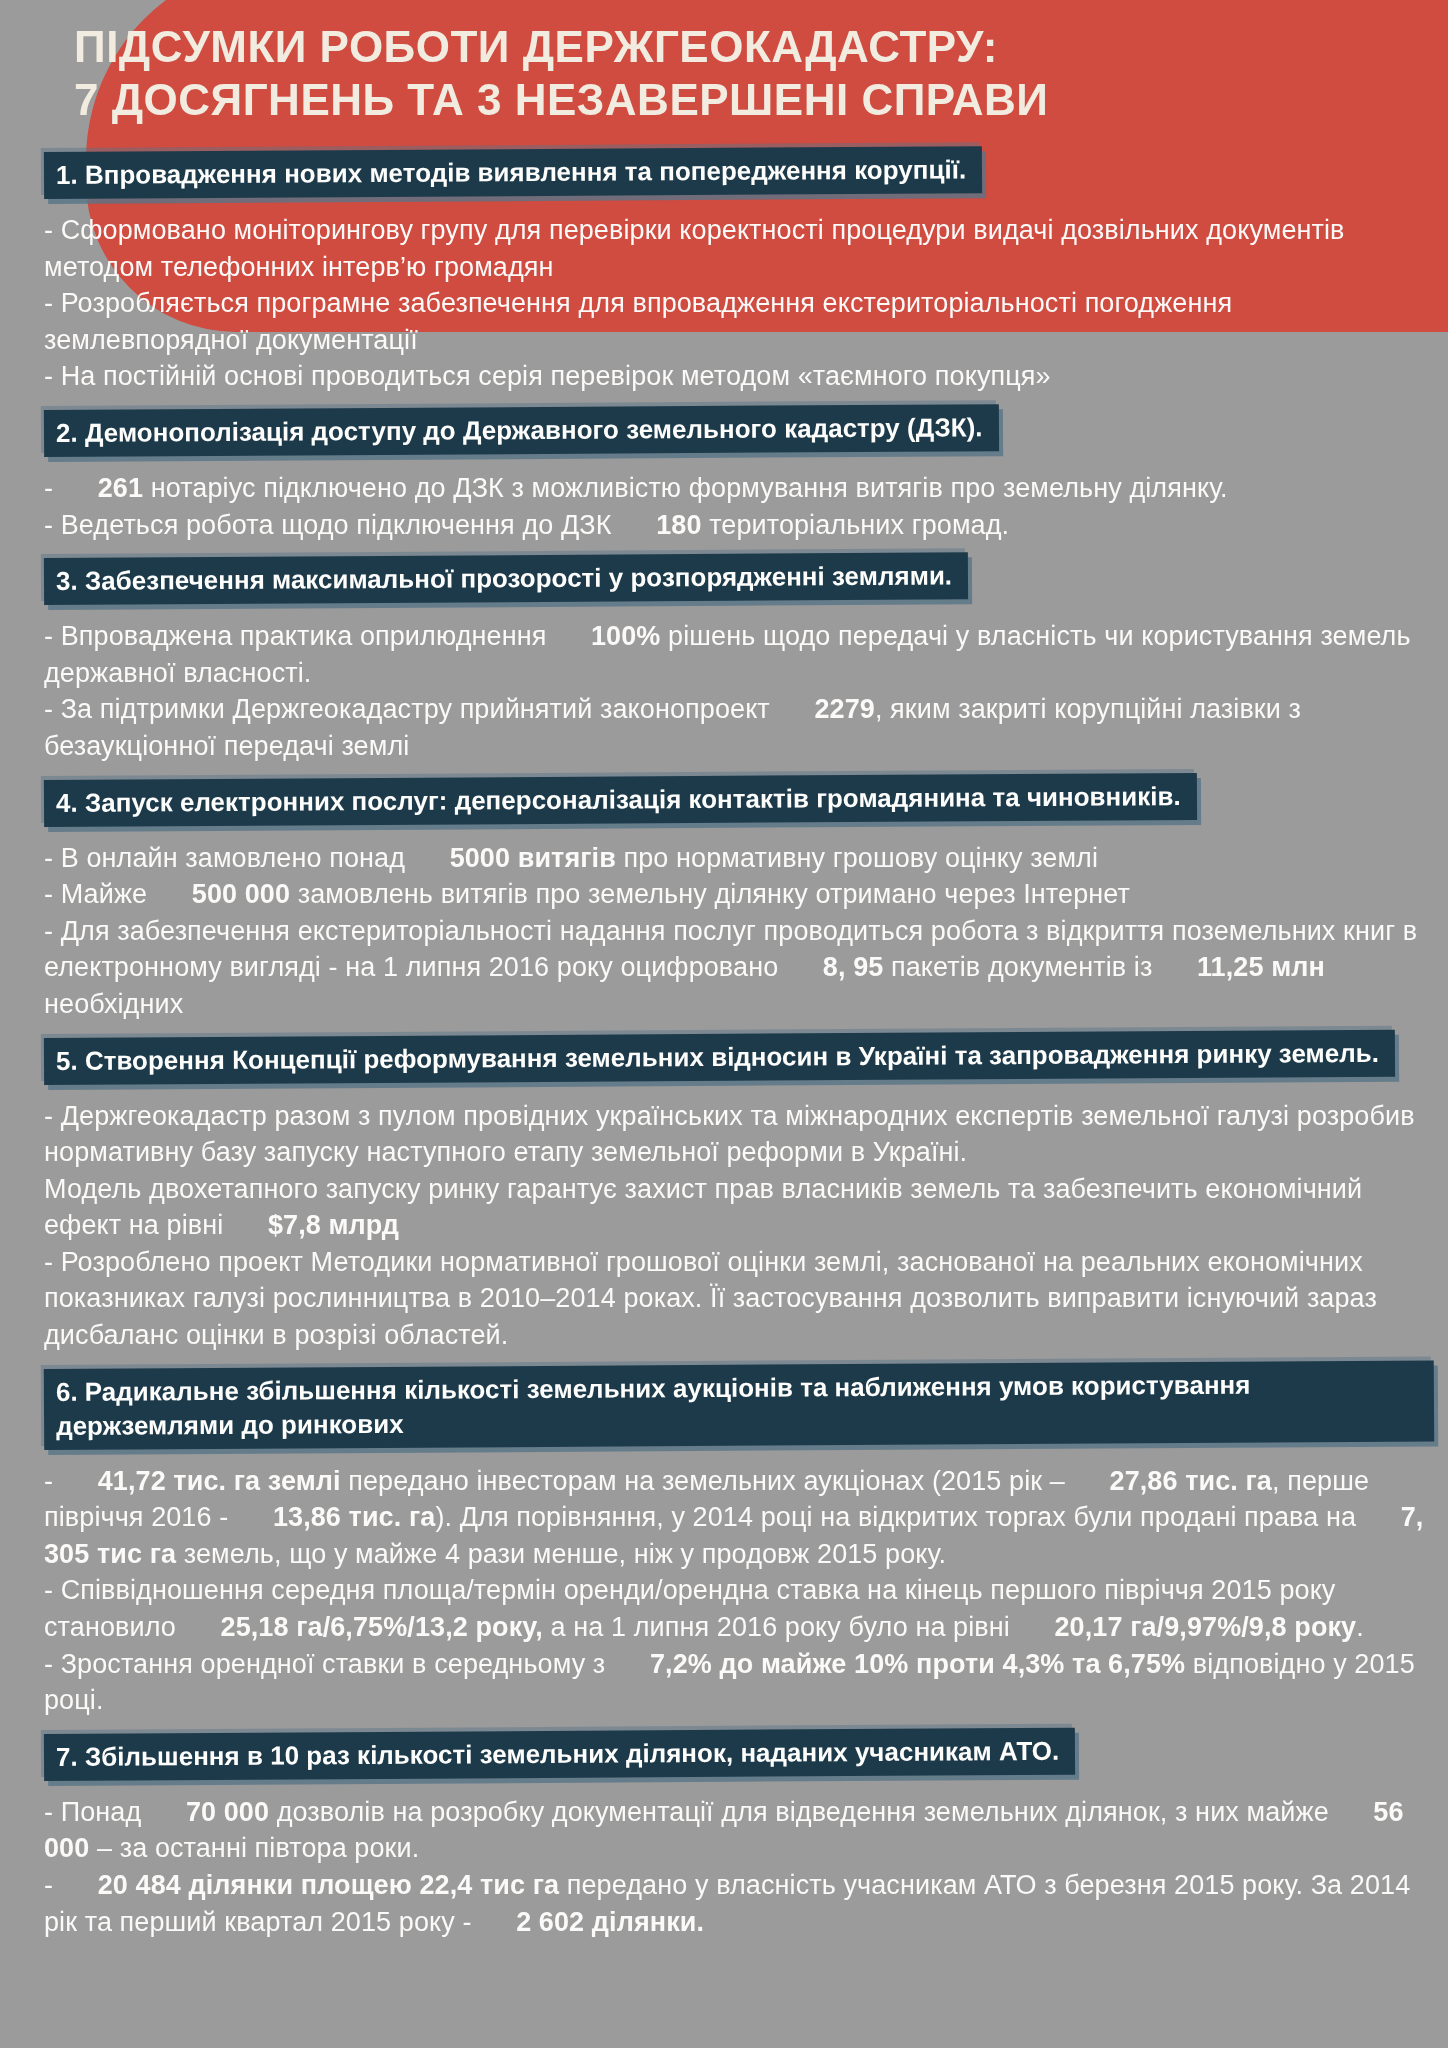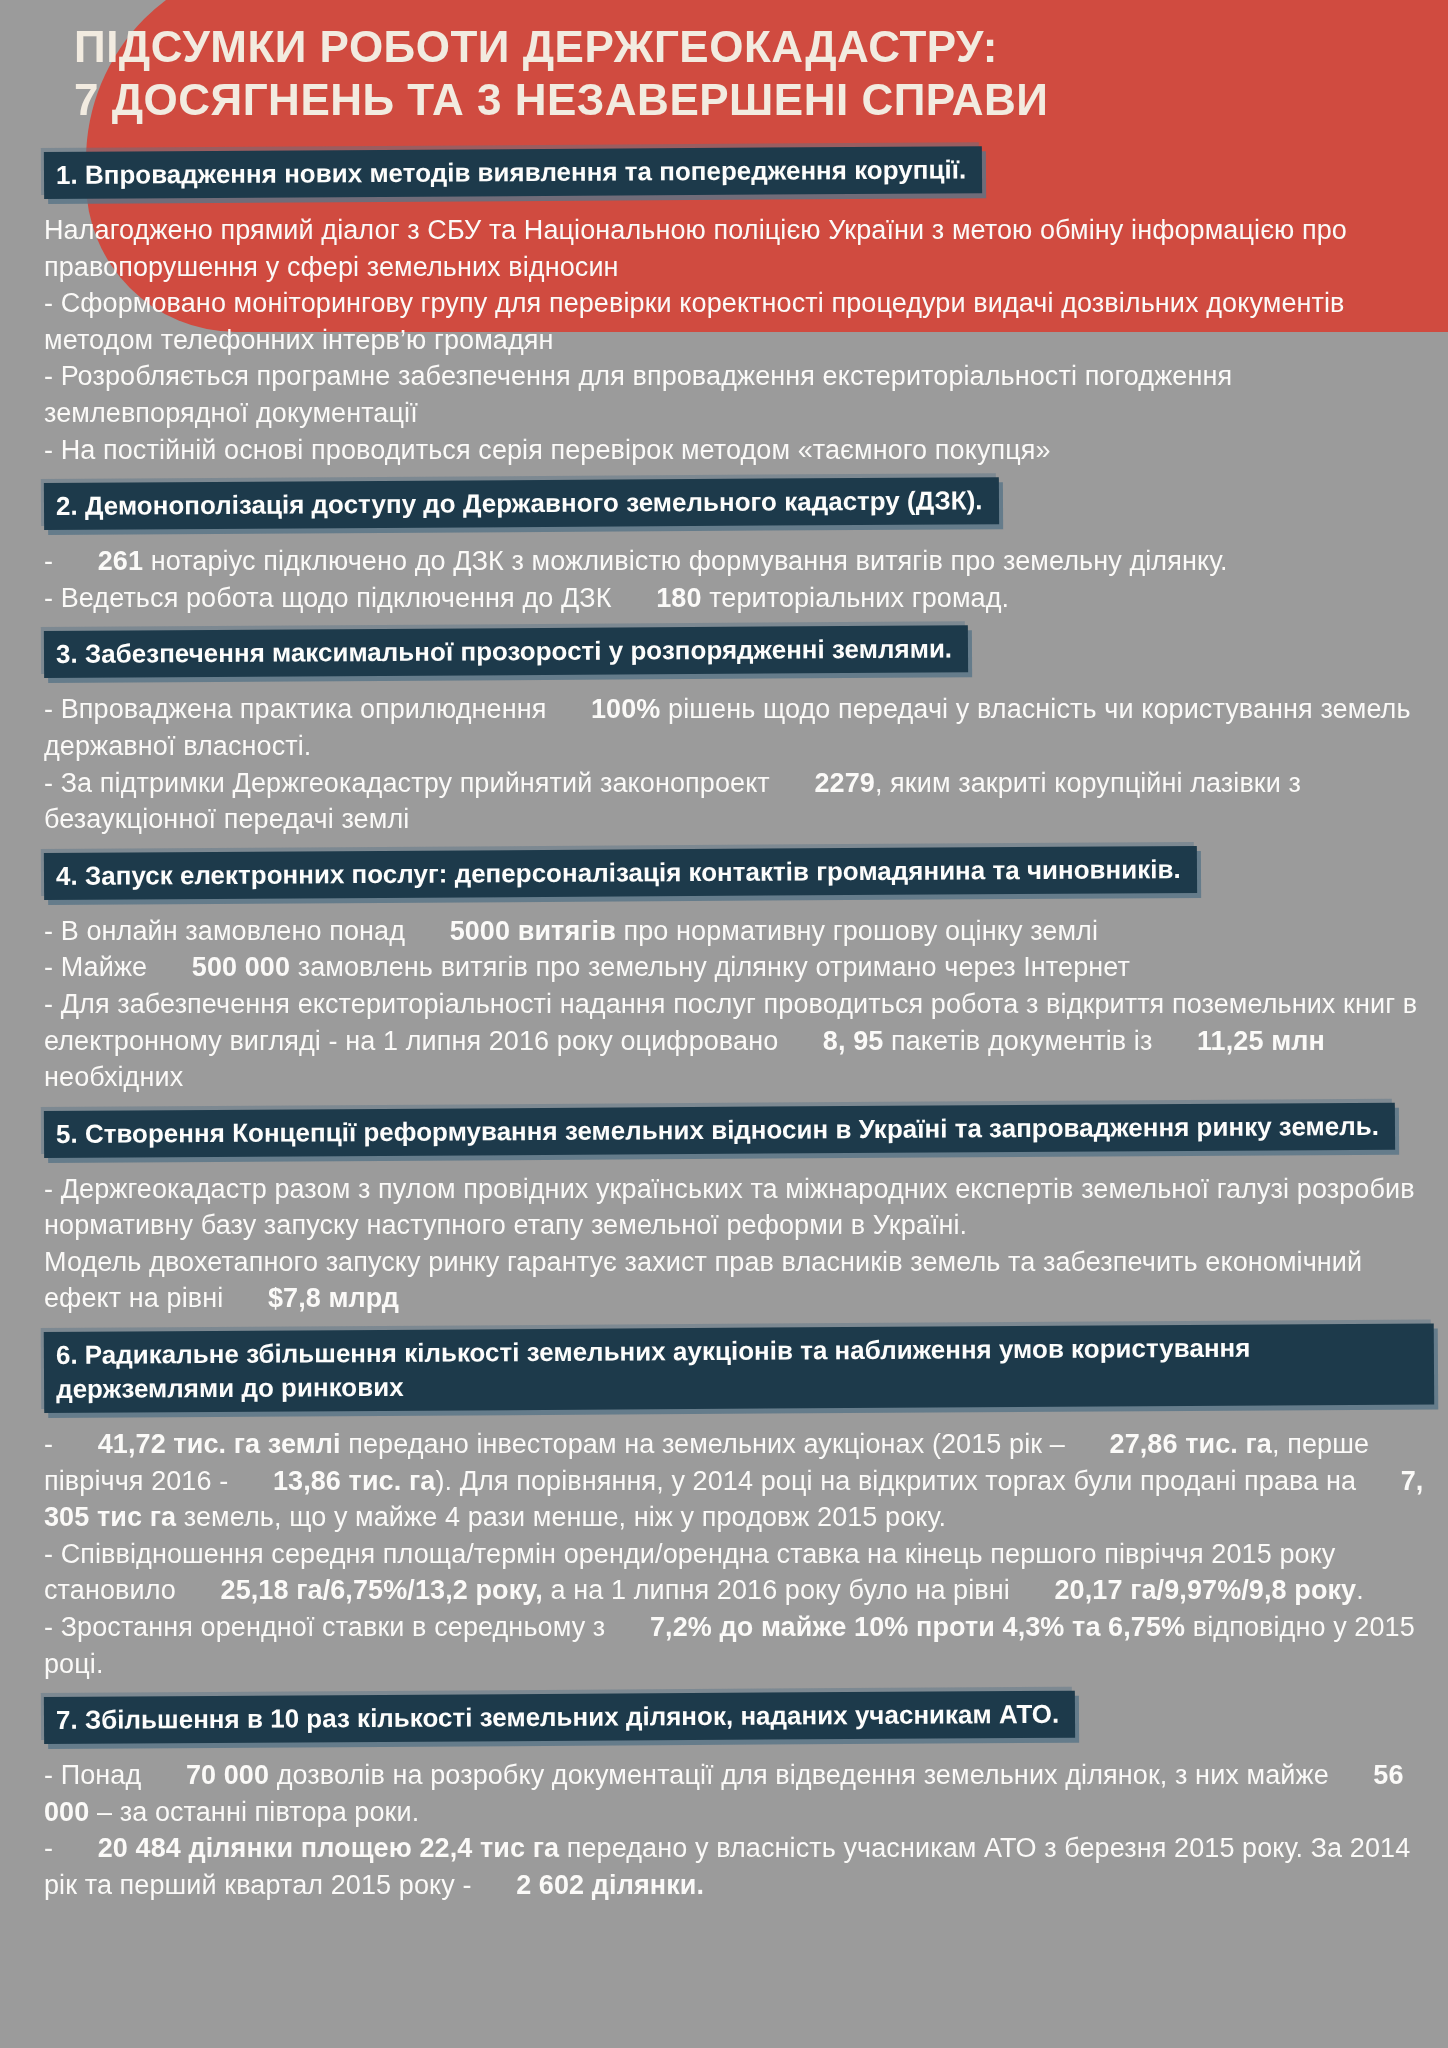--- a/index.html
+++ b/index.html
@@ -55,41 +55,41 @@
 <div class="red-blob"></div>
 
 <div class="content">
   <h1 class="title">
     <span>ПІДСУМКИ РОБОТИ ДЕРЖГЕОКАДАСТРУ:</span><br>
     <span>7 ДОСЯГНЕНЬ ТА 3 НЕЗАВЕРШЕНІ СПРАВИ</span>
   </h1>
 
   <main>
       <section><div class="bar">1. Впровадження нових методів виявлення та попередження корупції.</div><div class="sec-body">
-          <p><span>Налагоджено прямий діалог з СБУ та Національною поліцією України з метою обміну інформацією про правопорушення у сфері земельних відносин</span></p>
           <p><span>- Сформовано моніторингову групу для перевірки коректності  процедури видачі дозвільних документів методом телефонних інтерв’ю громадян</span></p>
           <p><span>- Розробляється програмне забезпечення для впровадження екстериторіальності погодження землевпорядної документації</span></p>
           <p><span>- На постійній основі проводиться серія перевірок методом «таємного покупця»</span></p>
         </div></section>
       <section><div class="bar">2. Демонополізація доступу до Державного земельного кадастру (ДЗК).</div><div class="sec-body">
           <p><span>- </span><b>261</b><span> нотаріус підключено до ДЗК з можливістю формування витягів  про земельну ділянку.</span></p>
           <p><span>- Ведеться робота щодо підключення до ДЗК </span><b>180</b><span> територіальних громад.</span></p>
         </div></section>
       <section><div class="bar">3. Забезпечення максимальної прозорості у розпорядженні землями.</div><div class="sec-body">
           <p><span>- Впроваджена практика оприлюднення </span><b>100%</b><span> рішень щодо передачі у власність чи користування земель державної власності.</span></p>
           <p><span>- За підтримки Держгеокадастру прийнятий законопроект </span><b>2279</b><span>, яким закриті корупційні лазівки з безаукціонної передачі землі</span></p>
         </div></section>
       <section><div class="bar">4. Запуск електронних послуг: деперсоналізація контактів громадянина та чиновників.</div><div class="sec-body">
           <p><span>- В онлайн замовлено понад </span><b>5000 витягів</b><span> про нормативну грошову оцінку землі</span></p>
           <p><span> - Майже </span><b>500 000</b><span> замовлень витягів про земельну ділянку отримано через Інтернет</span></p>
           <p><span>- Для забезпечення екстериторіальності надання послуг проводиться робота з відкриття поземельних книг в електронному вигляді  - на 1 липня 2016 року оцифровано </span><b>8, 95</b><span>  пакетів документів із </span><b>11,25 млн</b><span> необхідних</span></p>
         </div></section>
       <section><div class="bar">5. Створення Концепції реформування земельних відносин в Україні та запровадження ринку земель.</div><div class="sec-body">
           <p><span>- Держгеокадастр разом з пулом провідних українських та міжнародних експертів земельної галузі розробив нормативну базу запуску наступного етапу земельної реформи в Україні.</span></p>
           <p><span>Модель двохетапного запуску ринку гарантує захист прав власників земель та забезпечить економічний ефект на рівні </span><b>$7,8 млрд</b></p>
+          <p><span>- Розроблено проект Методики нормативної грошової оцінки землі,  заснованої на реальних економічних показниках галузі рослинництва в 2010–2014 роках. Її застосування дозволить виправити існуючий зараз дисбаланс оцінки в розрізі областей.</span></p>
         </div></section>
       <section><div class="bar">6. Радикальне збільшення кількості земельних аукціонів та наближення умов користування держземлями до ринкових</div><div class="sec-body">
           <p><span>- </span><b>41,72 тис. га землі</b><span> передано інвесторам на земельних аукціонах  (2015 рік – </span><b>27,86 тис. га</b><span>, перше півріччя 2016  - </span><b>13,86 тис. га</b><span>). Для порівняння, у 2014 році на відкритих торгах були продані права на </span><b>7, 305 тис га</b><span> земель, що у майже 4 рази менше, ніж у продовж 2015 року.</span></p>
           <p><span>- Співвідношення середня площа/термін оренди/орендна ставка на кінець першого півріччя 2015 року становило </span><b>25,18 га/6,75%/13,2 року,</b><span>  а на 1 липня 2016 року було на рівні </span><b>20,17 га/9,97%/9,8 року</b><span>.</span></p>
           <p><span>- Зростання орендної ставки в середньому з </span><b>7,2% до майже 10% проти 4,3% та 6,75%</b><span> відповідно у 2015 році.</span></p>
         </div></section>
       <section><div class="bar">7. Збільшення в 10 раз кількості земельних ділянок, наданих учасникам АТО.</div><div class="sec-body">
           <p><span>- Понад </span><b>70 000</b><span> дозволів на розробку документації для відведення земельних ділянок, з них майже </span><b>56 000</b><span> – за останні півтора роки.</span></p>
           <p><span>- </span><b>20 484 ділянки  площею 22,4 тис га</b><span> передано у власність учасникам АТО з березня 2015 року. За 2014 рік та перший квартал 2015 року - </span><b>2 602 ділянки.</b></p>
         </div></section>

